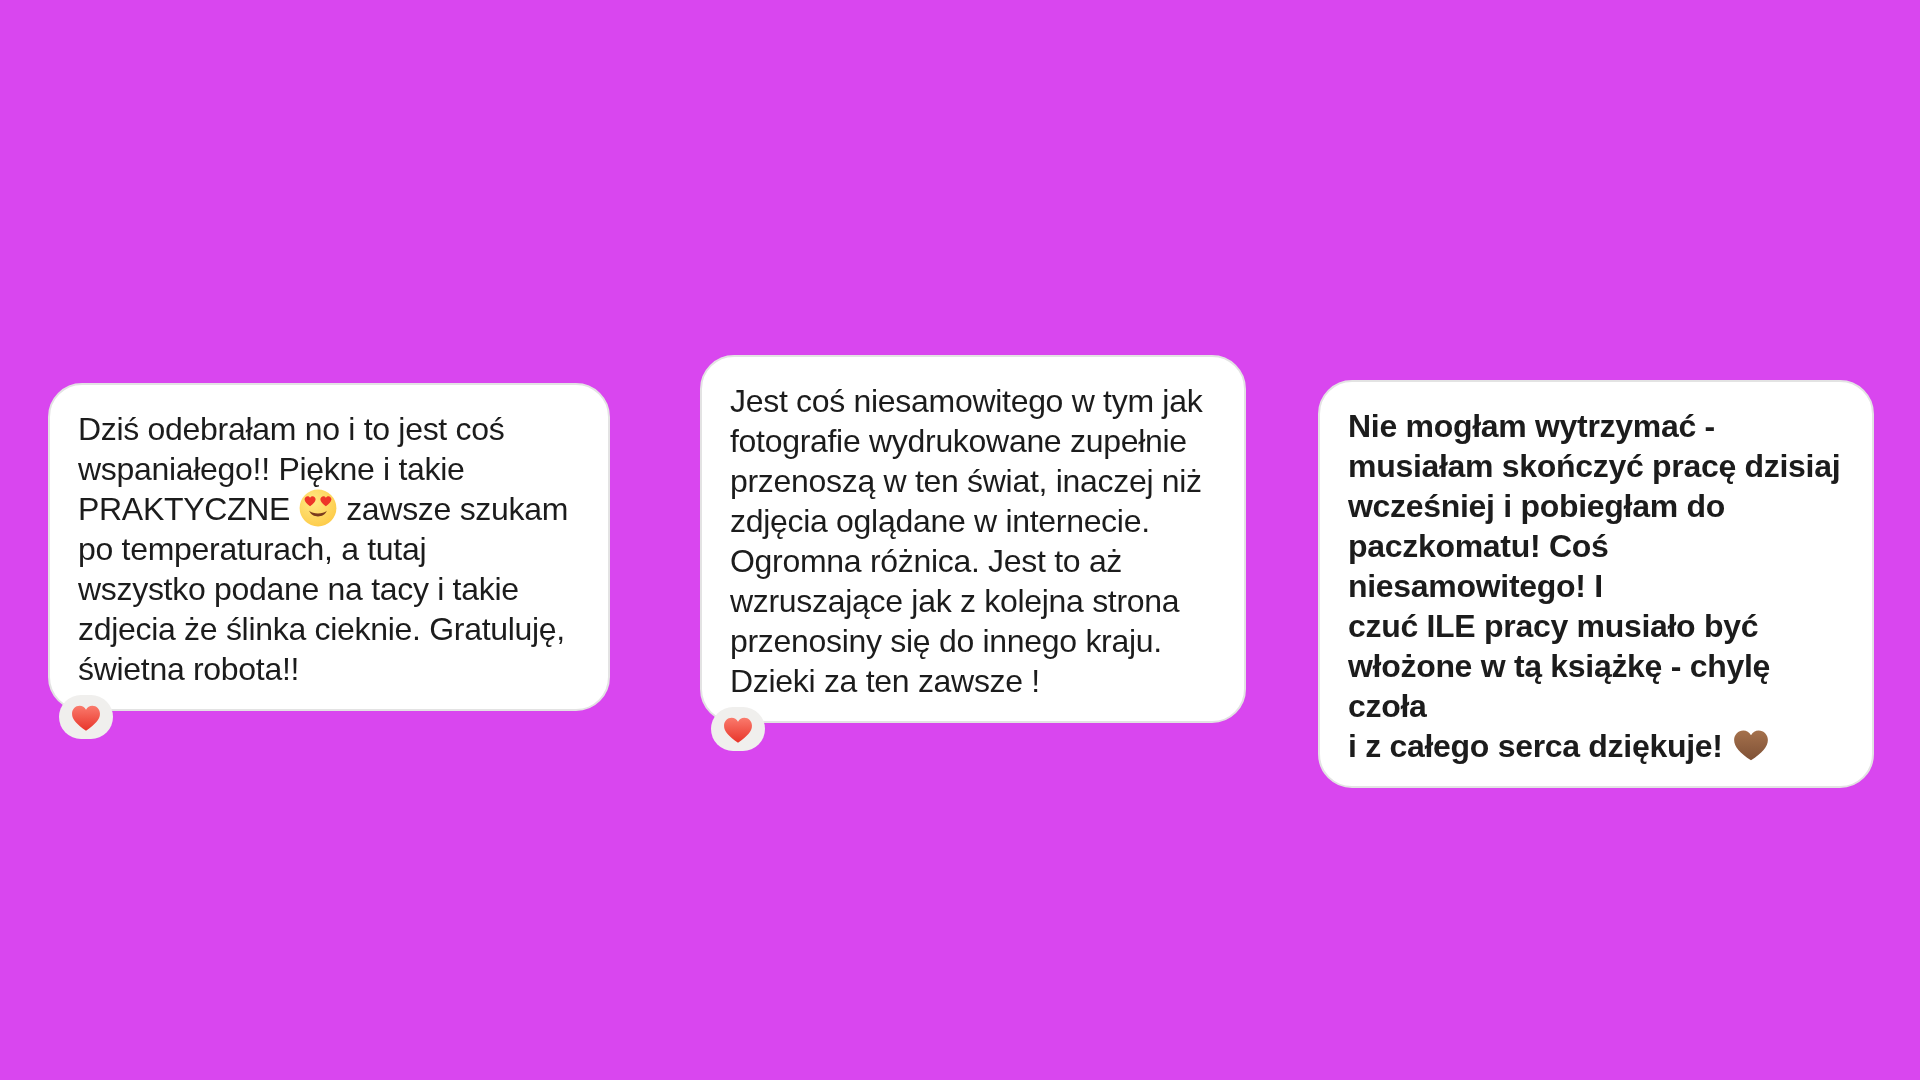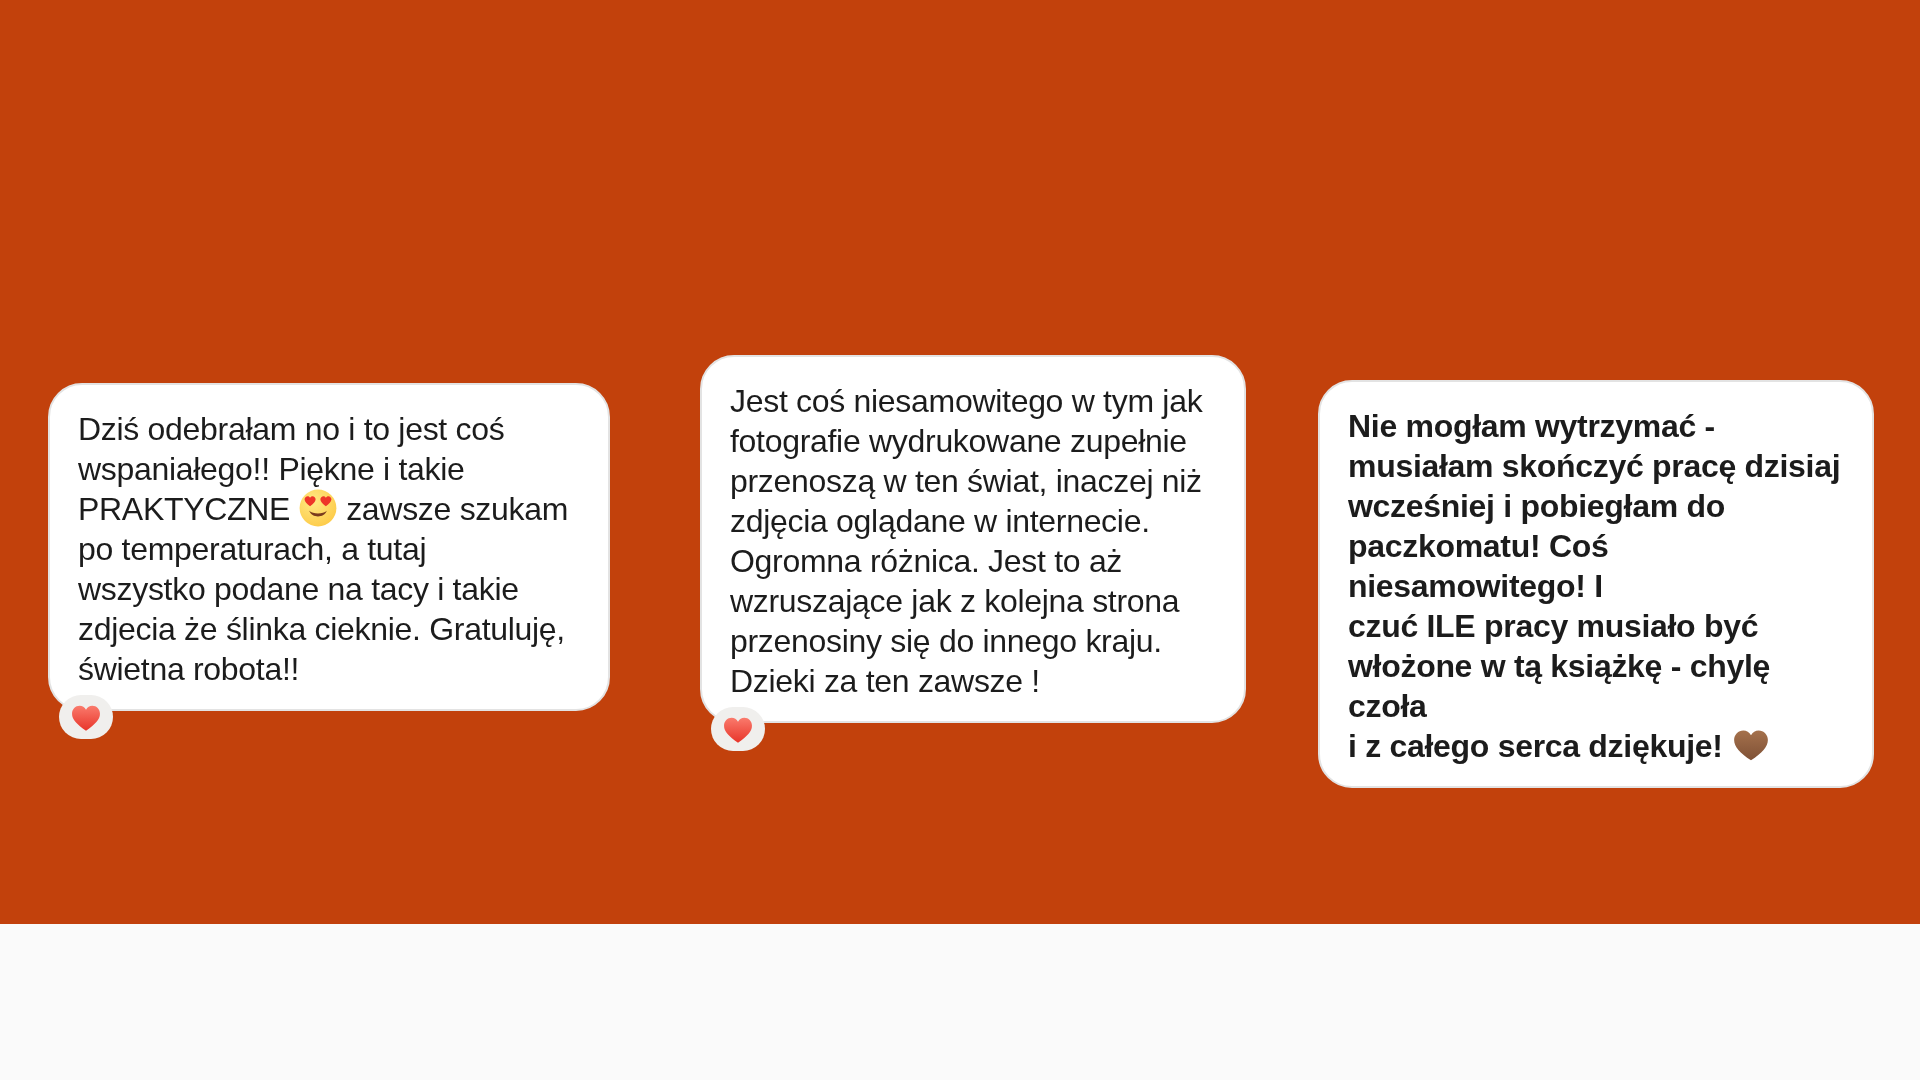--- a/index.html
+++ b/index.html
@@ -3,22 +3,22 @@
 <meta charset="utf-8">
 <style>
   html, body { margin: 0; padding: 0; }
   body {
     font-family: "Liberation Sans", "DejaVu Sans", sans-serif;
     background: #fafafa;
   }
   .canvas {
     position: relative;
     width: 1920px;
-    height: 924px;
-    background: #c2410c;
+    height: 1080px;
+    background: #d946ef;
     overflow: hidden;
   }
   .msg {
     position: absolute;
     box-sizing: border-box;
     background: #ffffff;
     border: 2px solid #e3e3e3;
     border-radius: 34px;
     padding: 24px 28px 20px 28px;
   }

